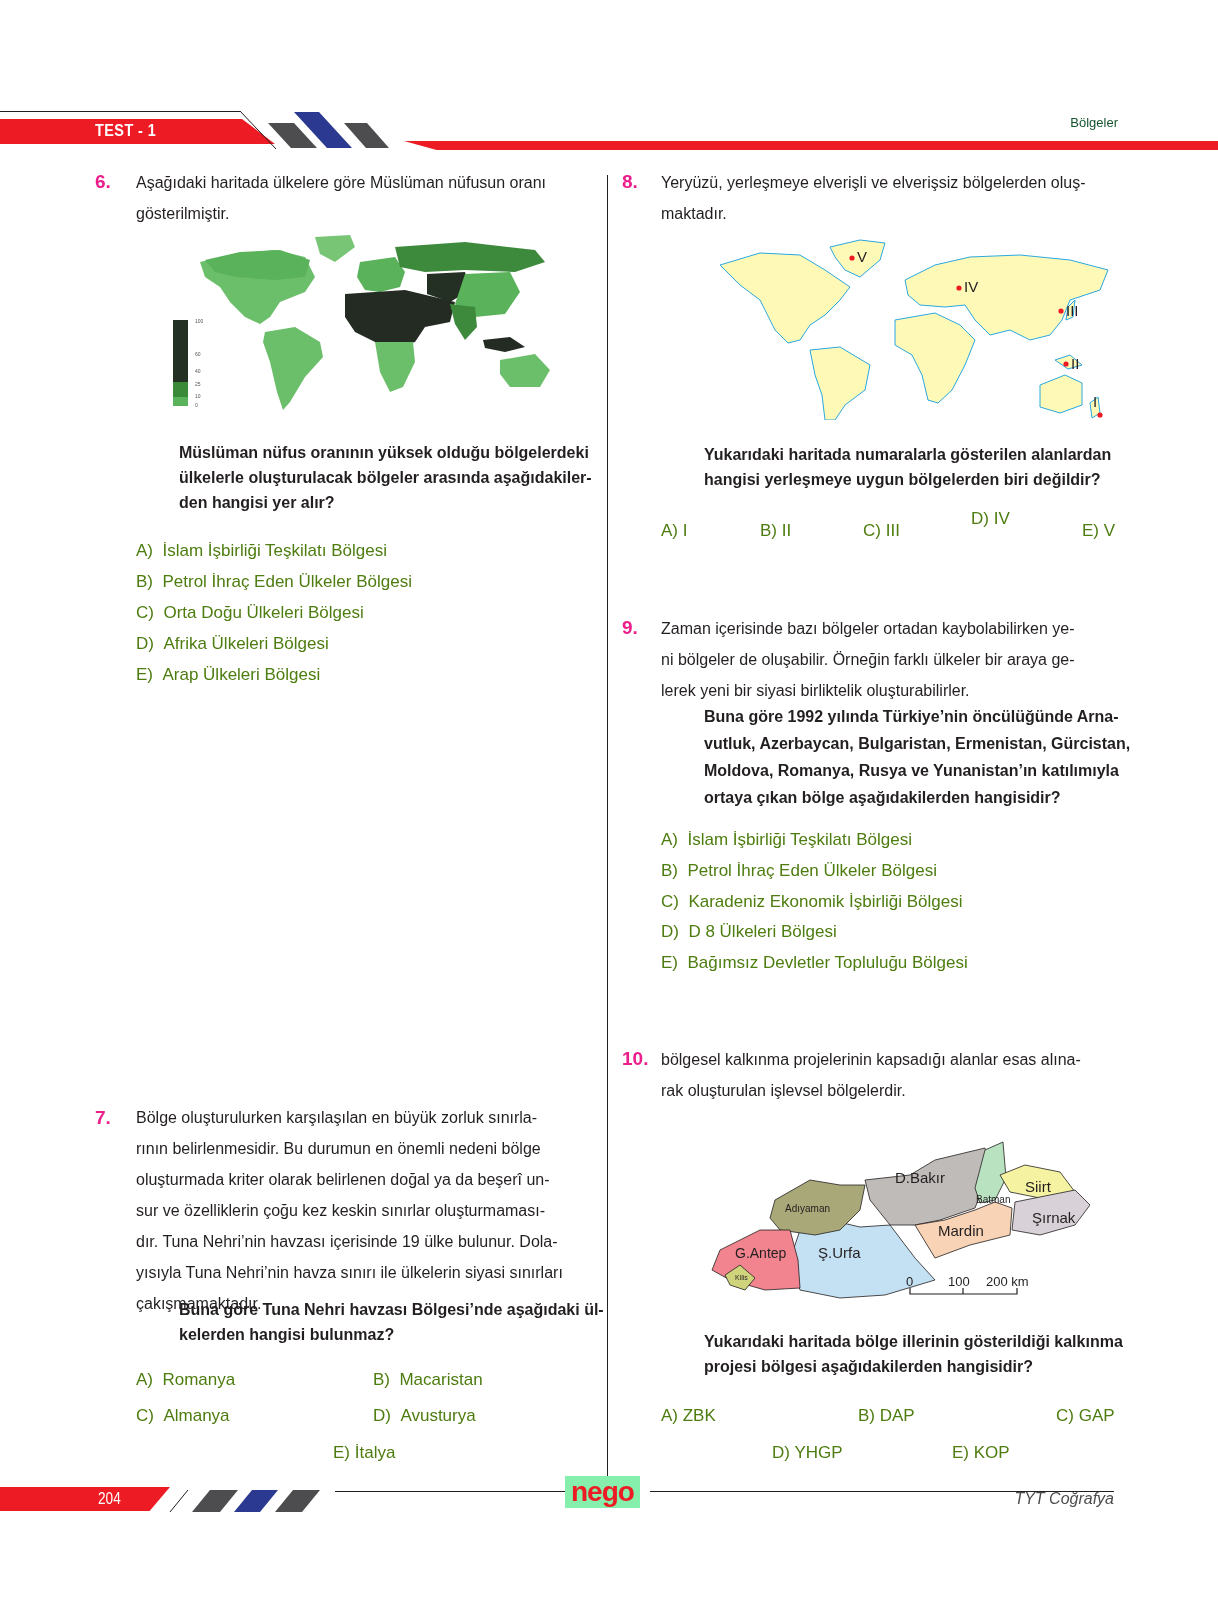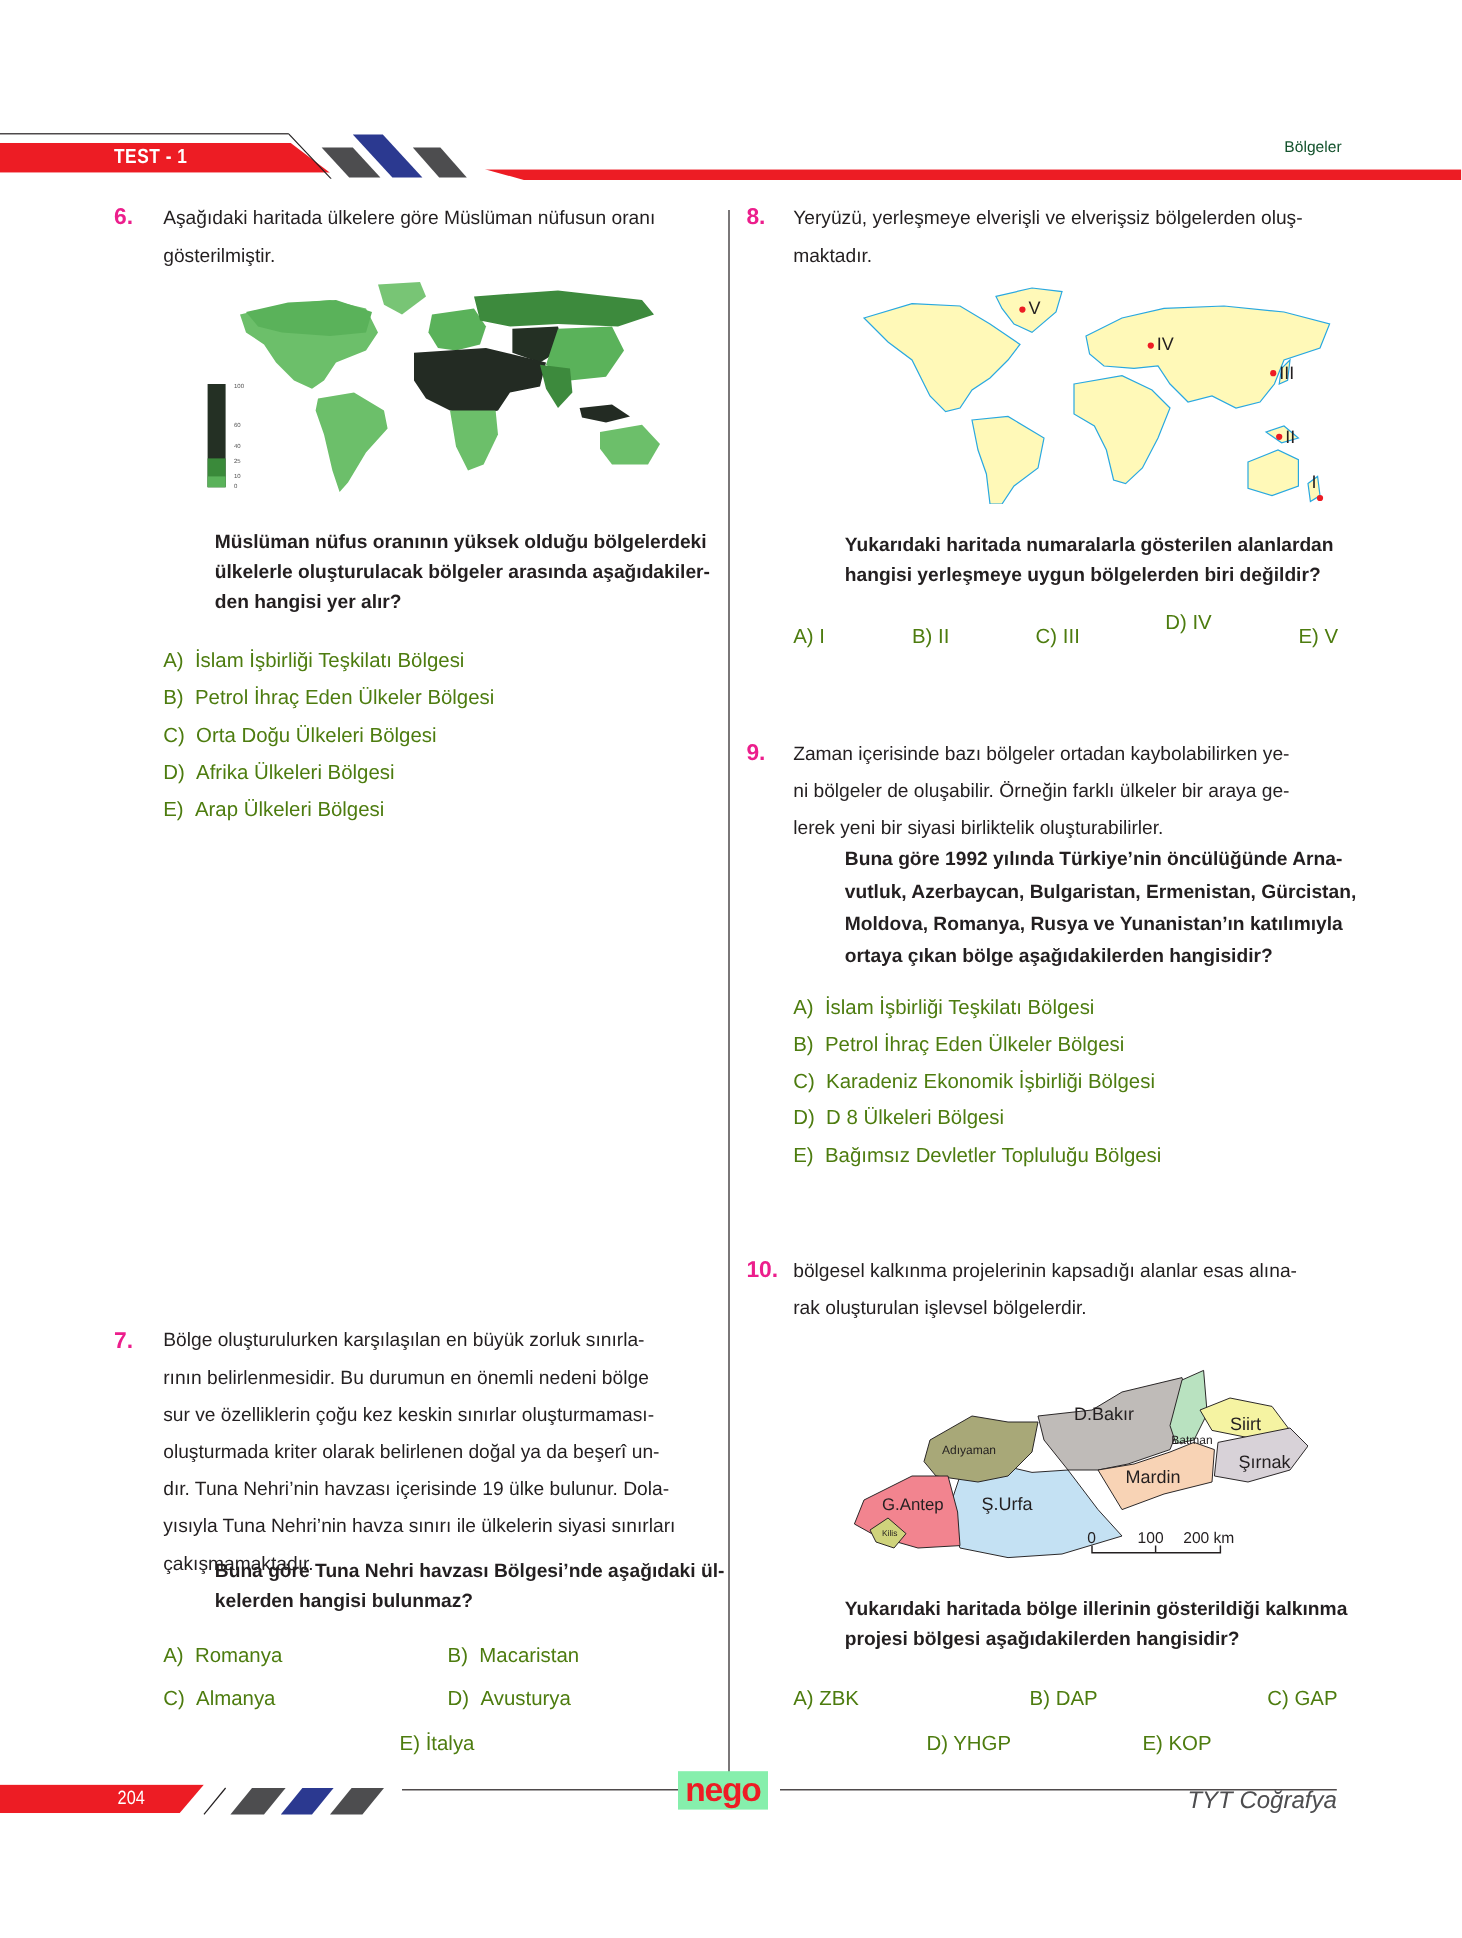--- a/index.html
+++ b/index.html
@@ -19,21 +19,21 @@
   .qnum { position: absolute; font-size: 19px; font-weight: bold; color: #ec1e8c; }
   .text { position: absolute; font-size: 16px; line-height: 31px; color: #231f20; text-align: justify; }
   .bold { font-weight: bold; line-height: 25px; margin-left: 43px; }
   .opt { position: absolute; font-size: 17px; color: #4d7c0f; white-space: nowrap; }
   .u { text-underline-offset: 3px; }
 
   
   .ftr-red { position: absolute; left: 0; top: 1487px; width: 170px; height: 24px; background: #ed1c24; clip-path: polygon(0 0, 100% 0, 88% 100%, 0 100%); }
   .ftr-page { position: absolute; left: 98px; top: 1490px; font-size: 16px; color: #fff; transform: scaleX(0.85); transform-origin: left; }
   .ftr-line { position: absolute; top: 1491px; height: 1px; background: #231f20; }
-  .ftr-subject { position: absolute; right: 104px; top: 1490px; font-size: 20px; font-style: italic; color: #4d4d4f; }
+  .ftr-subject { position: absolute; right: 104px; top: 1490px; font-size: 16px; font-style: italic; color: #4d4d4f; }
   .logo { position: absolute; left: 565px; top: 1476px; font-size: 28px; font-weight: bold; color: #ed1c24; letter-spacing: -1px; background:#86efac; padding: 0 6px; }
 
   svg text { font-family: "Liberation Sans", sans-serif; }
 </style>
 </head>
 <body>
 
 <div>
   <div class="hdr-line"></div>
   <div class="hdr-redbar"></div>
@@ -114,22 +114,22 @@
     <div class="opt" style="left:136px;top:634px"><span>D)</span>&nbsp;&nbsp;<span>Afrika Ülkeleri Bölgesi</span></div>
     <div class="opt" style="left:136px;top:665px"><span>E)</span>&nbsp;&nbsp;<span>Arap Ülkeleri Bölgesi</span></div>
   </div>
 </div>
 
 <div>
   <div class="qnum" style="left:95px;top:1107px">7.</div>
   <div class="text" style="left:136px;top:1102px;width:460px">
     <div>Bölge oluşturulurken karşılaşılan en büyük zorluk sınırla-</div>
     <div>rının belirlenmesidir. Bu durumun en önemli nedeni bölge</div>
+    <div>oluşturmada kriter olarak belirlenen doğal ya da beşerî un-</div>
     <div>sur ve özelliklerin çoğu kez keskin sınırlar oluşturmaması-</div>
-    <div>oluşturmada kriter olarak belirlenen doğal ya da beşerî un-</div>
     <div>dır. Tuna Nehri’nin havzası içerisinde 19 ülke bulunur. Dola-</div>
     <div>yısıyla Tuna Nehri’nin havza sınırı ile ülkelerin siyasi sınırları</div>
     <div>çakışmamaktadır.</div>
   </div>
   <div class="text bold" style="left:136px;top:1297px;width:460px">
     <div>Buna göre Tuna Nehri havzası Bölgesi’nde aşağıdaki ül-</div>
     <div><span>kelerden hangisi </span><span class="u">bulunmaz</span><span>?</span></div>
   </div>
   <div>
     <div class="opt" style="left:136px;top:1370px"><span>A)</span>&nbsp;&nbsp;<span>Romanya</span></div>

